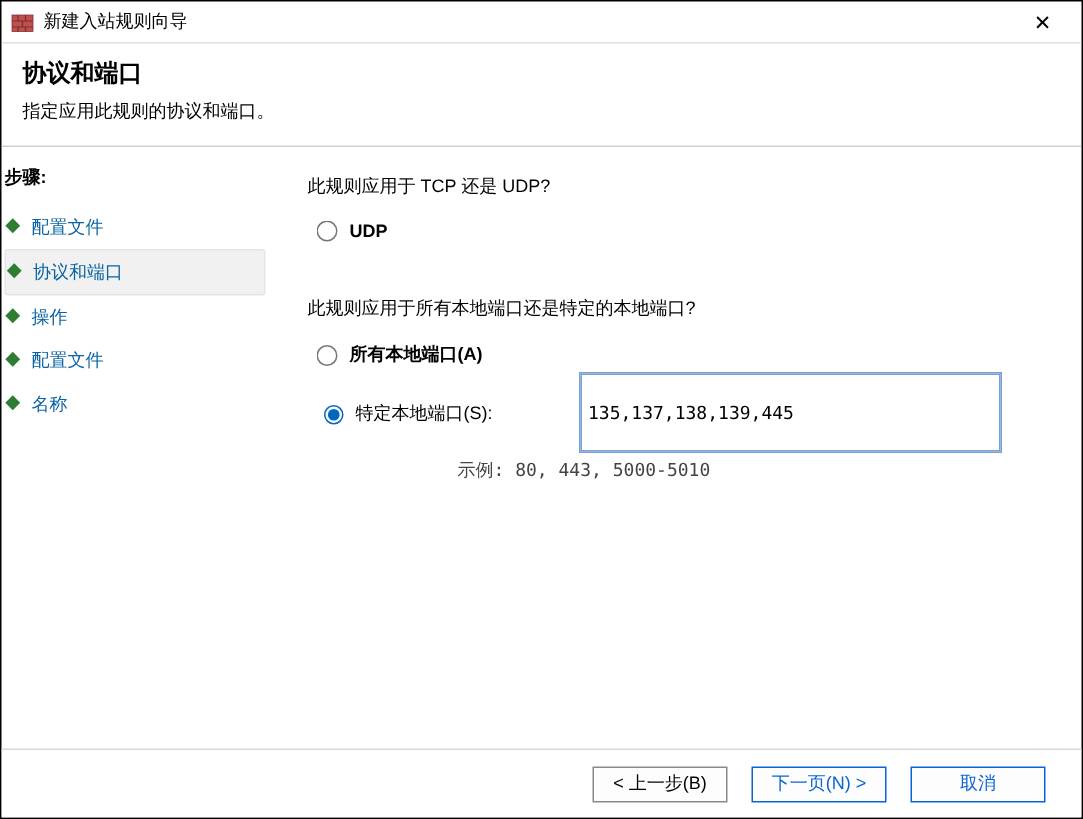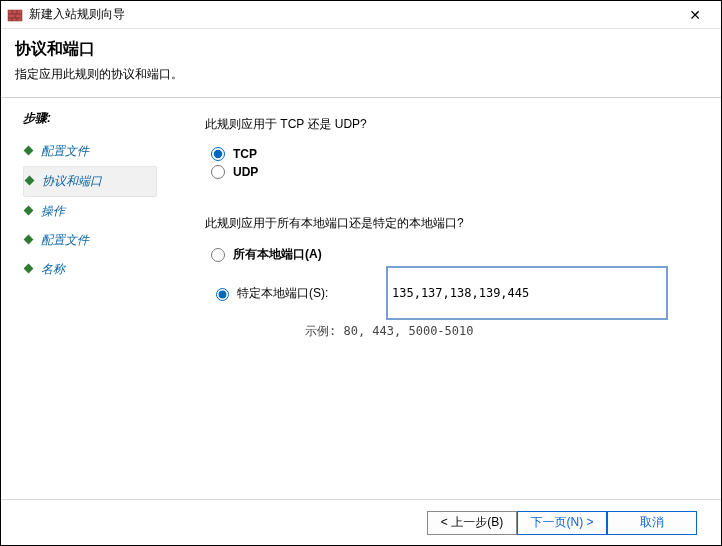--- a/index.html
+++ b/index.html
@@ -32,23 +32,22 @@
     border-bottom: 1px solid #d0d0d0;
   }
   .header h1 { margin: 0 0 6px 0; font-size: 16px; font-weight: bold; }
   .header .subtitle { font-size: 12px; color: #000; }
   .body {
     display: flex;
     height: calc(100% - 28px - 62px - 46px);
   }
   .sidebar {
     width: 178px;
-    padding: 12px 22px;
+    padding: 12px 2px;
     border-right: 0;
-    font-style: italic;
   }
   .sidebar .steps-label { font-weight: bold; margin-bottom: 10px; }
   .sidebar ul { list-style: none; margin: 0; padding: 0; }
   .sidebar li {
     padding: 6px 4px 6px 18px;
     position: relative;
     color: #0a64a4;
     cursor: default;
   }
   .sidebar li::before {
@@ -100,20 +99,21 @@
     margin-top: 4px;
     font-family: Consolas, "Microsoft YaHei", monospace;
   }
   .footer {
     position: absolute;
     bottom: 0; left: 0; right: 0;
     height: 46px;
     display: flex;
     justify-content: flex-end;
     align-items: center;
+    gap: 16px;
     padding-right: 24px;
     border-top: 1px solid #d8d8d8;
     background: #fff;
   }
   .btn {
     min-width: 90px;
     height: 24px;
     border: 1px solid #8a8a8a;
     background: #fdfdfd;
     font-size: 12px;
@@ -164,24 +164,20 @@
       <li>操作</li>
       <li>配置文件</li>
       <li>名称</li>
     </ul>
   </div>
 
   <div class="main">
     <div class="q">此规则应用于 TCP 还是 UDP?</div>
 
     <label class="radio-row">
-      <input type="radio" name="proto" checked="" style="">
-      <span class="lbl">TCP</span>
-    </label>
-    <label class="radio-row">
       <input type="radio" name="proto" style="">
       <span class="lbl">UDP</span>
     </label>
 
     <div class="section2">
       <div class="q">此规则应用于所有本地端口还是特定的本地端口?</div>
 
       <label class="radio-row">
         <input type="radio" name="ports" style="">
         <span class="lbl">所有本地端口(A)</span>

